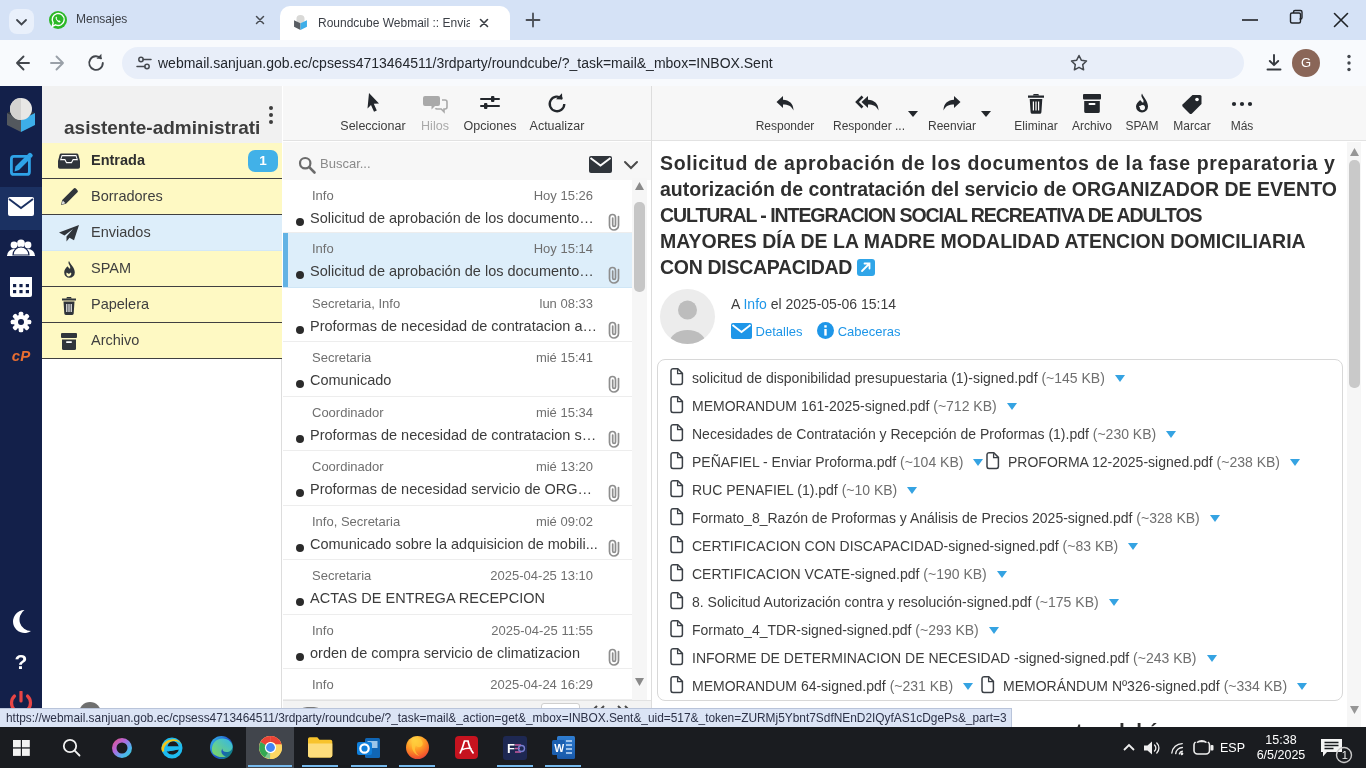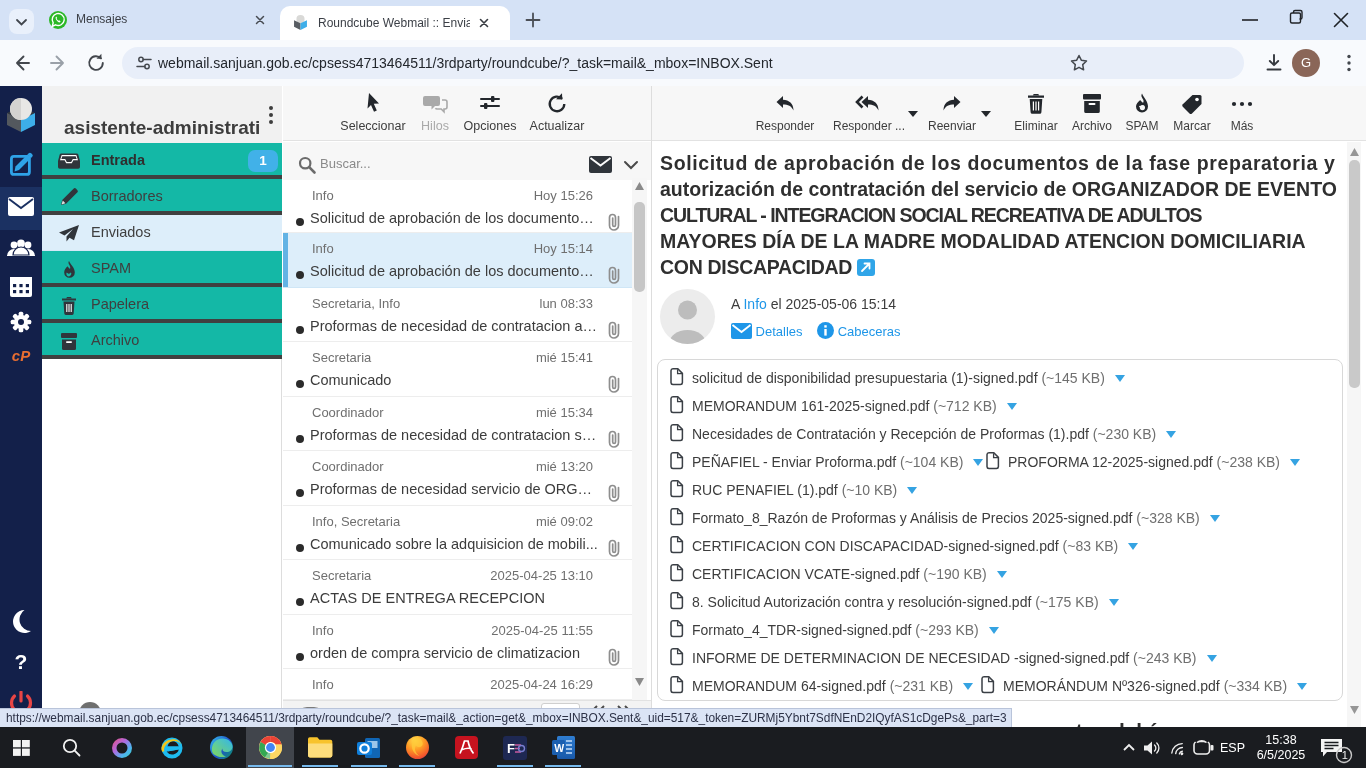--- a/index.html
+++ b/index.html
@@ -21,21 +21,21 @@
   
   #content { position:absolute; left:0; top:86px; width:1366px; height:641px; background:#fff; }
 
   
   #sidebar { position:absolute; left:0; top:0; width:42px; height:641px; background:#13204a; }
   .sideitem { position:absolute; left:0; width:42px; text-align:center; }
 
   
   #folders { position:absolute; left:42px; top:0; width:240px; height:641px; background:#fff; border-right:1px solid #ddd; }
   #acct { position:absolute; left:0; top:0; width:240px; height:57px; background:#f1f1f1; }
-  .folderrow { position:absolute; left:0; width:240px; height:36px; border-bottom:4px solid #404040; background:#14b8a6; }
+  .folderrow { position:absolute; left:0; width:240px; height:36px; border-bottom:1px solid #404040; background:#fef9c3; }
   .folderrow .fname { position:absolute; left:49px; top:9px; font-size:14.5px; color:#3f3f3f; }
   .folderrow .ficon { position:absolute; left:16px; top:9px; }
 
   
   #list { position:absolute; left:283px; top:0; width:368px; height:641px; background:#fff; }
   #listbar { position:absolute; left:0; top:0; width:368px; height:55px; background:#f7f7f7; border-bottom:1px solid #e2e2e2; }
   .lbtn { position:absolute; top:6px; text-align:center; color:#3d3d3d; font-size:12.5px; }
   #searchrow { position:absolute; left:0; top:56px; width:368px; height:38px; background:#f7f7f7; }
   .mrow { position:absolute; left:0; width:349px; border-bottom:1px solid #ededed; background:#fff; }
   .msender { position:absolute; left:29px; top:8px; font-size:13px; color:#6f6f6f; }

